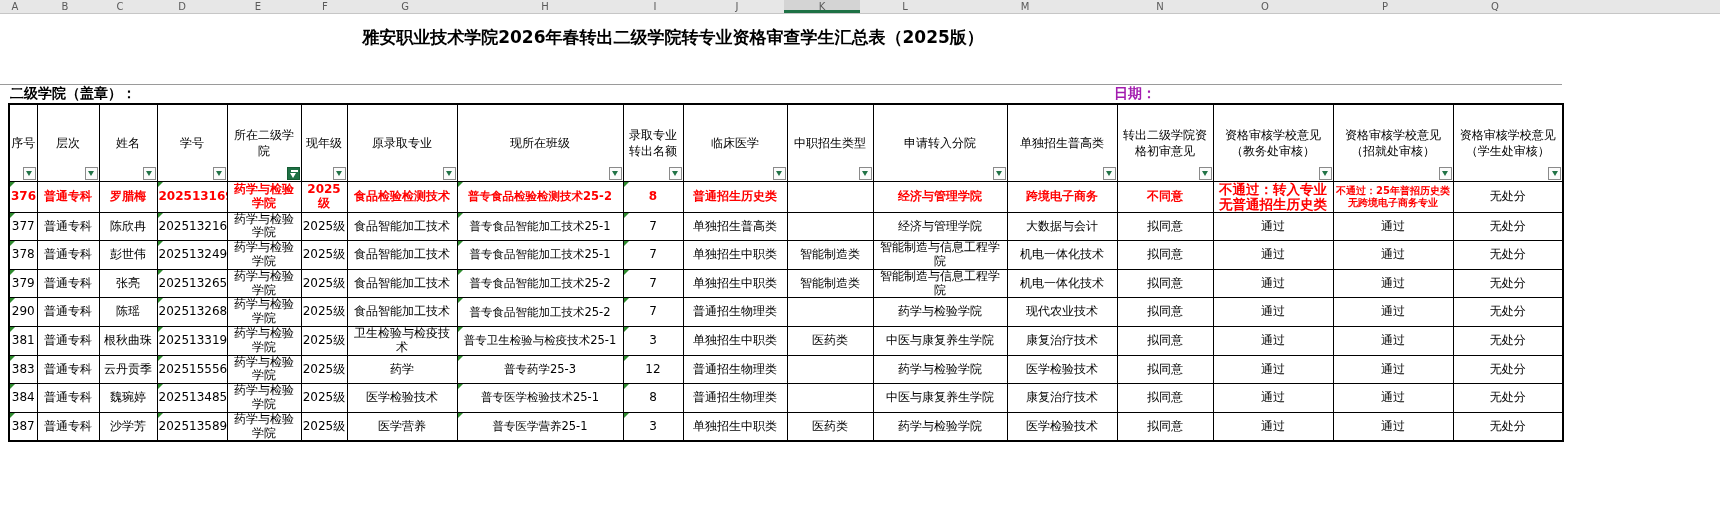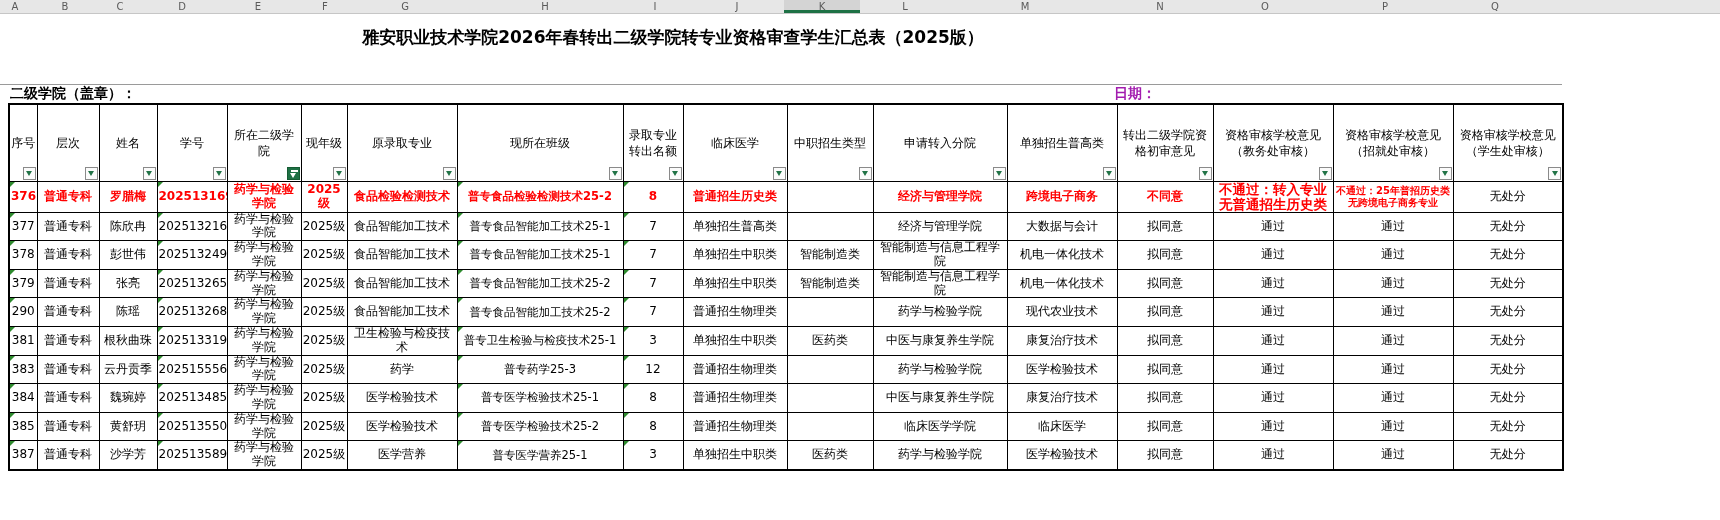--- a/index.html
+++ b/index.html
@@ -309,39 +309,20 @@
           <td class="">普通招生物理类</td>
           <td class=""></td>
           <td class="">中医与康复养生学院</td>
           <td class="">康复治疗技术</td>
           <td class="">拟同意</td>
           <td class="c-jw">通过</td>
           <td class="c-zj">通过</td>
           <td class="c-xs">无处分</td>
         </tr>
         <tr class="">
-          <td class="tri">385</td>
-          <td class="">普通专科</td>
-          <td class="">黄舒玥</td>
-          <td class="tri">202513550</td>
-          <td class="">药学与检验学院</td>
-          <td class="">2025级</td>
-          <td class="">医学检验技术</td>
-          <td class="tri c-cls">普专医学检验技术25-2</td>
-          <td class="tri">8</td>
-          <td class="">普通招生物理类</td>
-          <td class=""></td>
-          <td class="">临床医学学院</td>
-          <td class="">临床医学</td>
-          <td class="">拟同意</td>
-          <td class="c-jw">通过</td>
-          <td class="c-zj">通过</td>
-          <td class="c-xs">无处分</td>
-        </tr>
-        <tr class="">
           <td class="tri">387</td>
           <td class="">普通专科</td>
           <td class="">沙学芳</td>
           <td class="tri">202513589</td>
           <td class="">药学与检验学院</td>
           <td class="">2025级</td>
           <td class="">医学营养</td>
           <td class="tri c-cls">普专医学营养25-1</td>
           <td class="tri">3</td>
           <td class="">单独招生中职类</td>

